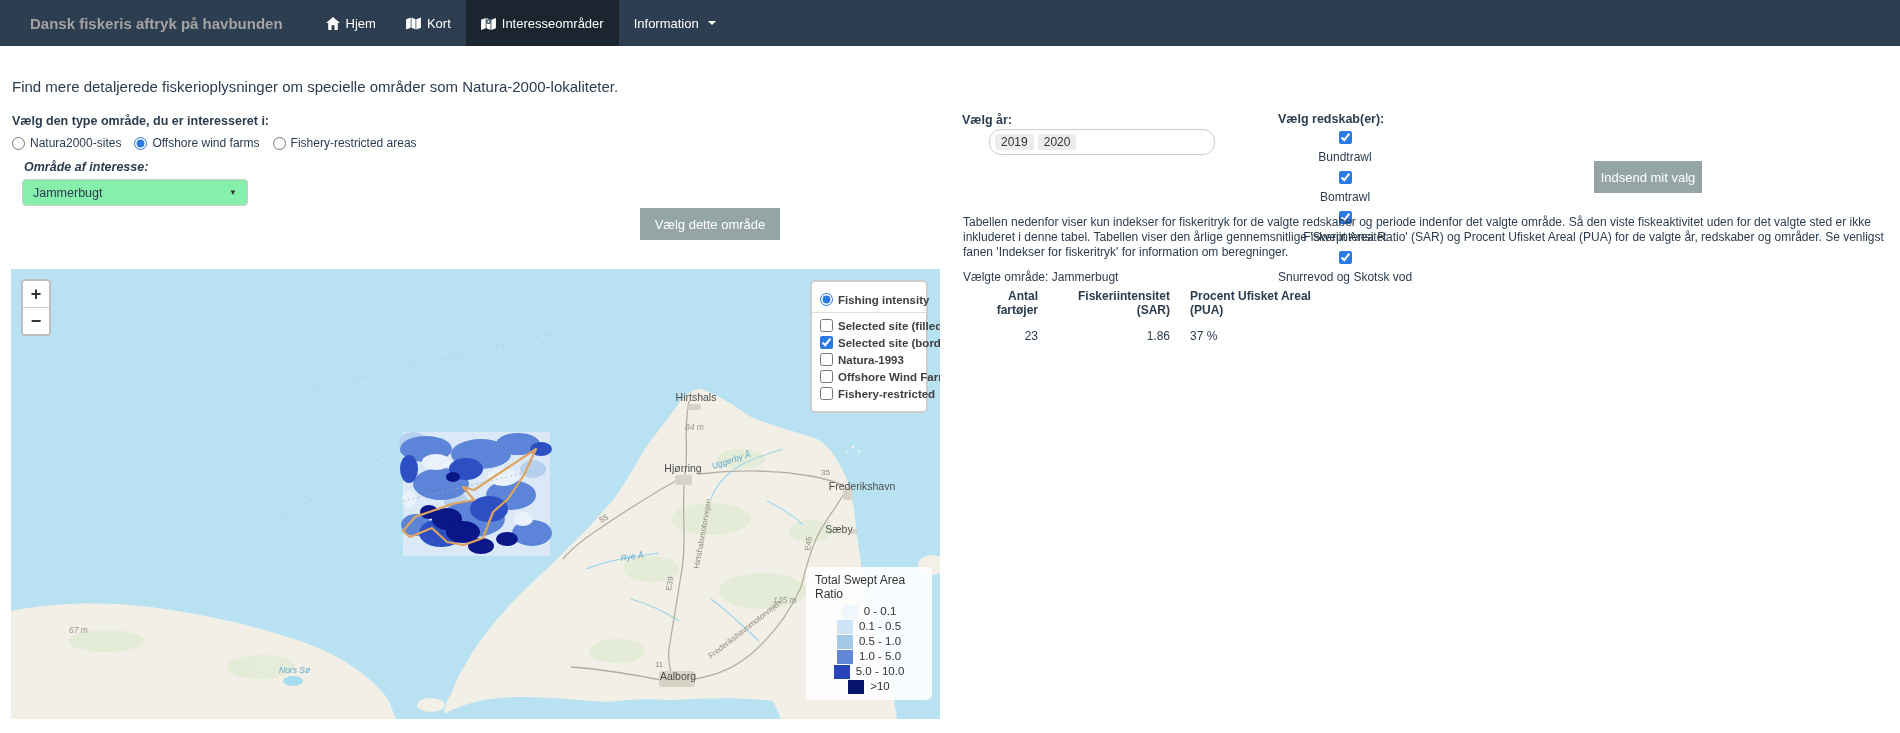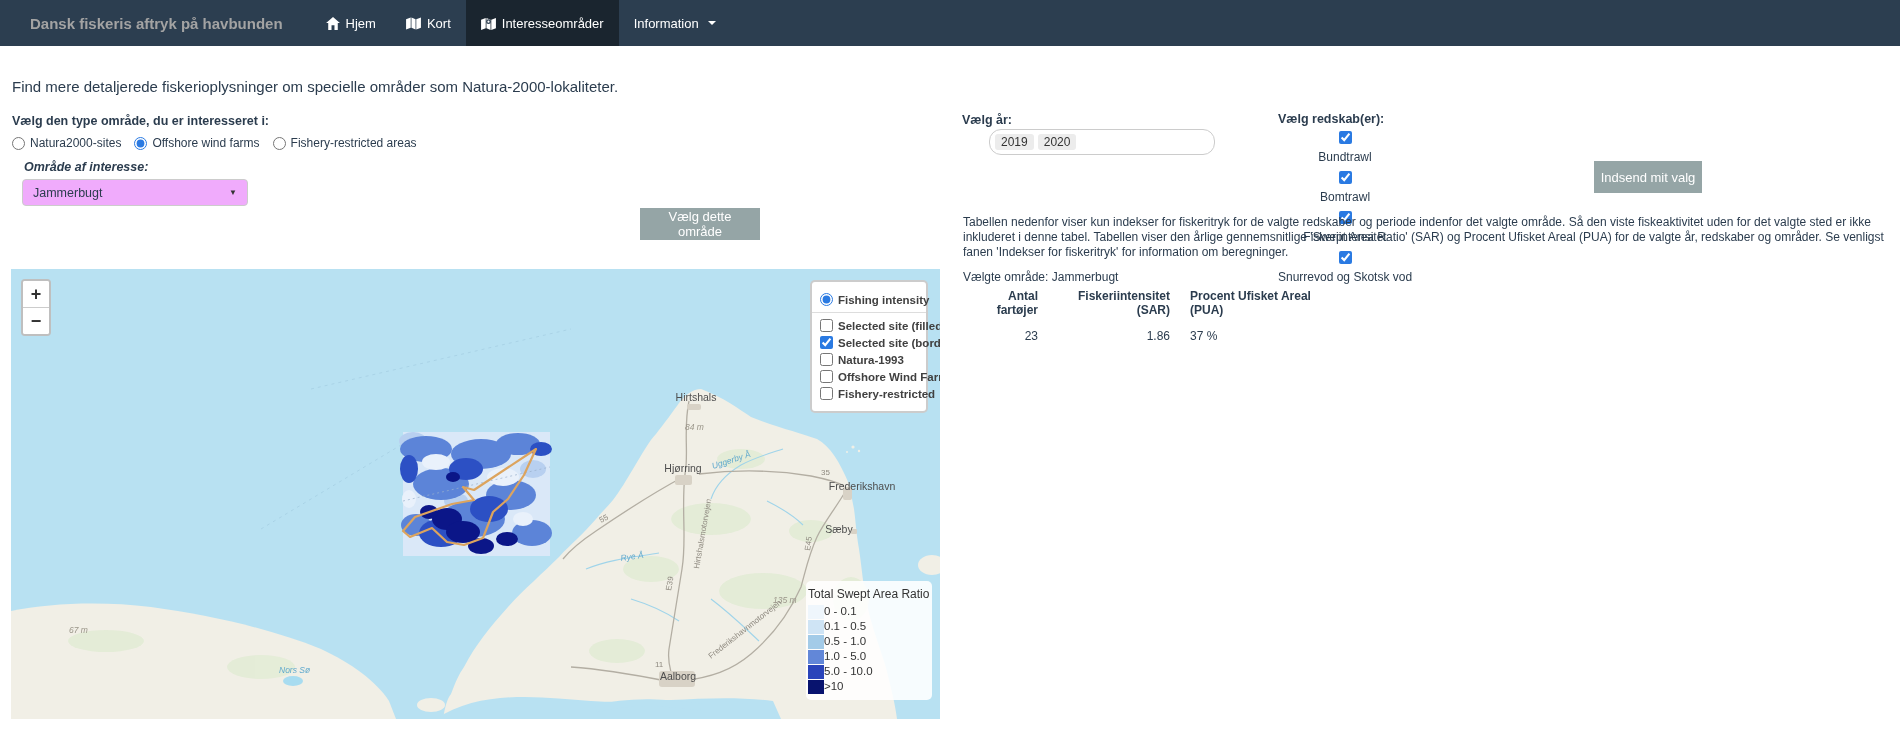--- a/index.html
+++ b/index.html
@@ -14,24 +14,24 @@
   .caret{display:inline-block;width:0;height:0;border-left:4px solid transparent;border-right:4px solid transparent;border-top:4px solid #fff;margin-left:3px;}
 
   
   .intro{position:absolute;left:12px;top:78px;font-size:15px;}
   .lbl{font-weight:bold;font-size:12.5px;}
   .type-label{position:absolute;left:12px;top:114px;}
   .radio-row{position:absolute;left:12px;top:136px;display:flex;gap:13px;font-size:12px;align-items:center;}
   .radio-row label{display:flex;align-items:center;gap:5px;}
   input[type=radio],input[type=checkbox]{accent-color:#2a7ae2;width:13px;height:13px;margin:0;}
   .aoi-label{position:absolute;left:24px;top:160px;font-style:italic;}
-  .select{position:absolute;left:22px;top:179px;width:226px;height:27px;border:1px solid #ccc;border-radius:4px;background:#f0abfc;display:flex;align-items:center;justify-content:space-between;padding:12px 10px;font-size:12.5px;box-sizing:border-box;cursor:pointer;}
+  .select{position:absolute;left:22px;top:179px;width:226px;height:27px;border:1px solid #ccc;border-radius:4px;background:#86efac;display:flex;align-items:center;justify-content:space-between;padding:12px 10px;font-size:12.5px;box-sizing:border-box;cursor:pointer;}
   .select .sel-caret{font-size:8px;color:#333;}
   .btn{background:#95a5a6;color:#fff;border:none;border-radius:0;font-size:13px;font-family:"Liberation Sans",sans-serif;cursor:pointer;margin-top:48px;}
-  .btn-select-area{position:absolute;left:640px;top:160px;width:120px;height:32px;}
+  .btn-select-area{position:absolute;left:640px;top:160px;width:140px;height:32px;}
   .year-label{position:absolute;left:962px;top:113px;}
   .year-box{position:absolute;left:961px;top:129px;width:226px;height:26px;border:1px solid #ccc;border-radius:12px;background:#fff;display:flex;align-items:center;gap:4px;padding:0 5px;box-sizing:border-box;margin-left:28px;}
   .chip{background:#ececec;color:#333;font-size:12px;padding:1px 6px;border-radius:3px;}
   .gear-label{position:absolute;left:1278px;top:112px;}
   .gear-list{position:absolute;left:1278px;top:131px;display:flex;flex-direction:column;gap:7px;font-size:12px;}
   .gear-list label{display:flex;align-items:center;gap:6px;flex-direction:column;}
   .btn-submit{position:absolute;left:1594px;top:113px;width:108px;height:32px;}
 
   
   .note{position:absolute;left:963px;top:215px;width:926px;font-size:12px;line-height:1.23;}
@@ -44,23 +44,23 @@
 
   
   .map{position:absolute;left:11px;top:269px;width:929px;height:450px;background:#b8e1f2;overflow:hidden;}
   .map svg{position:absolute;left:0;top:0;}
   .zoomctl{position:absolute;left:10px;top:10px;width:26px;border:2px solid rgba(0,0,0,0.25);border-radius:4px;overflow:hidden;background:#fff;}
   .zoomctl div{width:26px;height:26px;line-height:26px;text-align:center;font-size:18px;font-weight:bold;color:#333;cursor:pointer;background:#fff;}
   .zoomctl div:first-child{border-bottom:1px solid #ccc;}
   .layers{position:absolute;right:12px;top:11px;width:118px;background:#fff;border:2px solid rgba(0,0,0,0.2);border-radius:5px;padding:7px 8px;box-sizing:border-box;font-size:11.5px;color:#333;}
   .layers label{display:flex;align-items:center;gap:5px;margin:4px 0;white-space:nowrap;font-weight:bold;color:#404040;}
   .layers hr{border:none;border-top:1px solid #ddd;margin:6px -8px;}
-  .legend{position:absolute;right:8px;bottom:19px;width:126px;background:rgba(255,255,255,0.88);border-radius:5px;padding:6px 2px;box-sizing:border-box;font-size:11.5px;color:#333;}
+  .legend{position:absolute;right:8px;bottom:19px;width:126px;background:rgba(255,255,255,0.88);border-radius:5px;padding:6px 9px;box-sizing:border-box;font-size:11.5px;color:#333;}
   .legend .lg-title{font-size:12px;margin-bottom:3px;color:#333;}
-  .lg-row{display:flex;align-items:center;line-height:15px;}
+  .lg-row{display:flex;align-items:center;gap:6px;line-height:15px;justify-content:center;}
   .lg-sw{width:16px;height:14px;display:inline-block;flex:none;}
   .attrib{position:absolute;right:0;bottom:0;background:rgba(255,255,255,0.75);padding:1px 5px;font-size:9.5px;color:#333;white-space:nowrap;}
   .attrib a{color:#0078A8;text-decoration:none;}
   .city{font-size:10.5px;fill:#4d4d4d;}
   .terr{font-size:8.5px;fill:#9b968a;font-style:italic;}
   .water-lbl{font-size:8.5px;fill:#62aacd;font-style:italic;}
   .road-lbl{font-size:8px;fill:#8f8a80;}
 </style>
 </head>
 <body>

